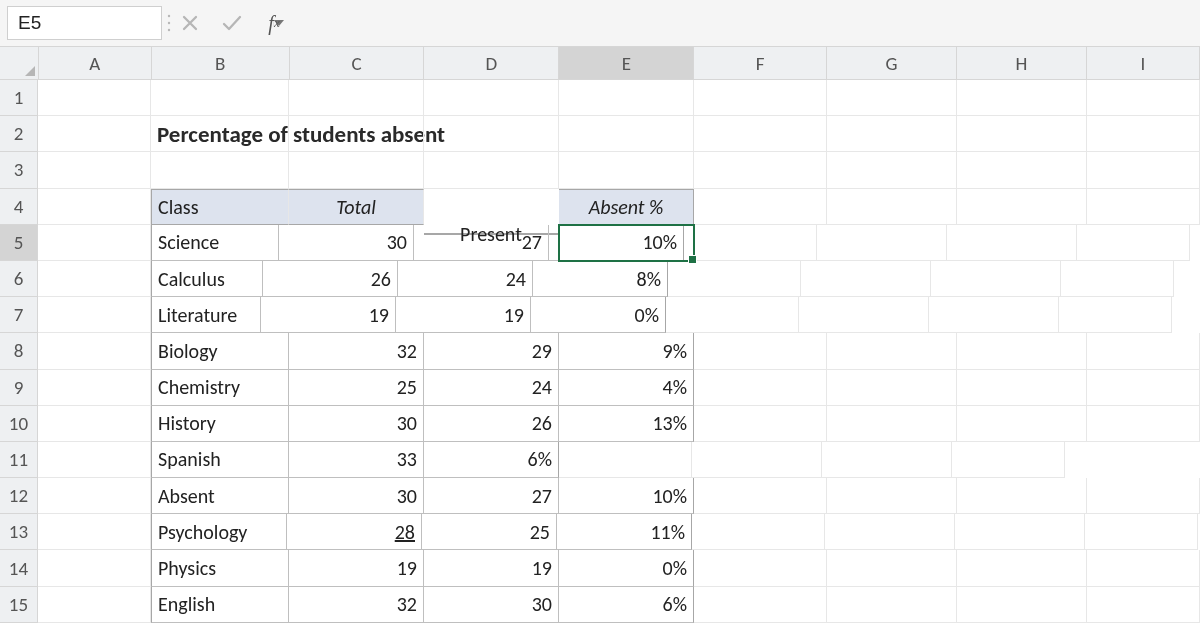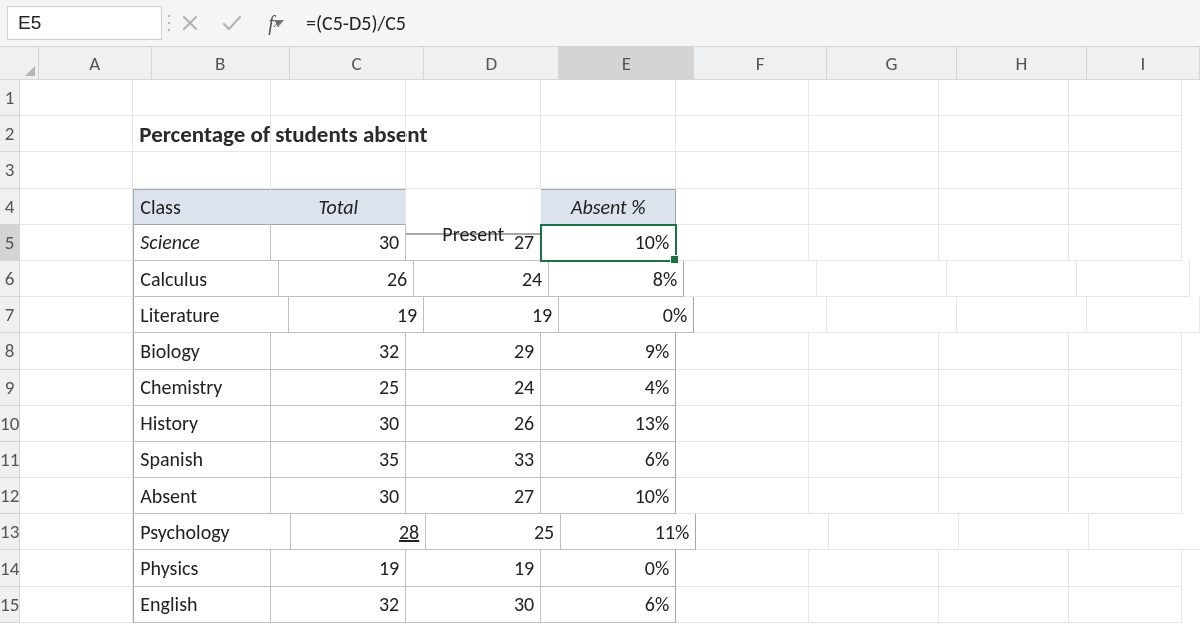--- a/index.html
+++ b/index.html
@@ -231,21 +231,20 @@
           <path d="M2 2 L14 14 M14 2 L2 14" stroke="#b6b6b6" stroke-width="2.3" stroke-linecap="round"></path>
         </svg>
     </div>
     <div class="fbar-btn">
       <svg width="20" height="16" viewBox="0 0 20 16">
           <path d="M2 9 L7 14 L18 2" stroke="#b6b6b6" stroke-width="2.3" fill="none" stroke-linecap="round" stroke-linejoin="round"></path>
         </svg>
     </div>
     <div class="fbar-btn fx">f<span style="font-size:13px; vertical-align:sub;">x</span></div>
   </div>
-  <div class="formula-input">=(C5-D5)/C5</div>
 </div>
 
 <div class="sheet">
 
   <div class="col-headers">
     <div class="corner"></div>
     <div id="colh" style="display:contents"><div class="col-h col-A">A</div><div class="col-h col-B">B</div><div class="col-h col-C">C</div><div class="col-h col-D">D</div><div class="col-h col-E selected">E</div><div class="col-h col-F">F</div><div class="col-h col-G">G</div><div class="col-h col-H">H</div><div class="col-h col-I">I</div></div>
   </div>
 
   <div class="body">
@@ -306,43 +305,43 @@
           <div class="cell col-C tbl-h center" style="width: 135px; font-style: italic;">Total</div>
           <div class="cell col-D tbl-h center" style="width: 135px; margin-top: 44px;">Present</div>
           <div class="cell col-E tbl-h last center" style="width: 135px; font-style: italic;">Absent %</div>
           <div class="cell col-F" style="width: 133px;"></div>
           <div class="cell col-G" style="width: 130px;"></div>
           <div class="cell col-H" style="width: 130px;"></div>
           <div class="cell col-I" style="width: 113px;"></div>
         </div>
         <div class="row">
           <div class="cell col-A" style="width: 113px;"></div>
-          <div class="cell col-B tbl-c first" style="width: 138px; font-style: italic;">Science</div>
+          <div class="cell col-B tbl-c first" style="width: 128px;">Science</div>
           <div class="cell col-C tbl-c right" style="width: 135px;">30</div>
           <div class="cell col-D tbl-c right" style="width: 135px;">27</div>
           <div class="cell col-E tbl-c lastcol right" style="width: 135px;">10%</div>
           <div class="cell col-F" style="width: 133px;"></div>
           <div class="cell col-G" style="width: 130px;"></div>
           <div class="cell col-H" style="width: 130px;"></div>
           <div class="cell col-I" style="width: 113px;"></div>
         </div>
         <div class="row">
           <div class="cell col-A" style="width: 113px;"></div>
-          <div class="cell col-B tbl-c first" style="width: 146px;">Calculus</div>
+          <div class="cell col-B tbl-c first" style="width: 112px;">Calculus</div>
           <div class="cell col-C tbl-c right" style="width: 135px;">26</div>
           <div class="cell col-D tbl-c right" style="width: 135px;">24</div>
           <div class="cell col-E tbl-c lastcol right" style="width: 135px;">8%</div>
           <div class="cell col-F" style="width: 133px;"></div>
           <div class="cell col-G" style="width: 130px;"></div>
           <div class="cell col-H" style="width: 130px;"></div>
           <div class="cell col-I" style="width: 113px;"></div>
         </div>
         <div class="row">
           <div class="cell col-A" style="width: 113px;"></div>
-          <div class="cell col-B tbl-c first" style="width: 156px;">Literature</div>
+          <div class="cell col-B tbl-c first" style="width: 110px;">Literature</div>
           <div class="cell col-C tbl-c right" style="width: 135px;">19</div>
           <div class="cell col-D tbl-c right" style="width: 135px;">19</div>
           <div class="cell col-E tbl-c lastcol right" style="width: 135px;">0%</div>
           <div class="cell col-F" style="width: 133px;"></div>
           <div class="cell col-G" style="width: 130px;"></div>
           <div class="cell col-H" style="width: 130px;"></div>
           <div class="cell col-I" style="width: 113px;"></div>
         </div>
         <div class="row">
           <div class="cell col-A" style="width: 113px;"></div>
@@ -373,42 +372,41 @@
           <div class="cell col-D tbl-c right" style="width: 135px;">26</div>
           <div class="cell col-E tbl-c lastcol right" style="width: 135px;">13%</div>
           <div class="cell col-F" style="width: 133px;"></div>
           <div class="cell col-G" style="width: 130px;"></div>
           <div class="cell col-H" style="width: 130px;"></div>
           <div class="cell col-I" style="width: 113px;"></div>
         </div>
         <div class="row">
           <div class="cell col-A" style="width: 113px;"></div>
           <div class="cell col-B tbl-c first" style="width: 138px;">Spanish</div>
-          <div class="cell col-C tbl-c right" style="width: 135px;">35</div>
           <div class="cell col-D tbl-c right" style="width: 135px;">33</div>
           <div class="cell col-E tbl-c lastcol right" style="width: 135px;">6%</div>
           <div class="cell col-F" style="width: 133px;"></div>
           <div class="cell col-G" style="width: 130px;"></div>
           <div class="cell col-H" style="width: 130px;"></div>
           <div class="cell col-I" style="width: 113px;"></div>
         </div>
         <div class="row">
           <div class="cell col-A" style="width: 113px;"></div>
           <div class="cell col-B tbl-c first" style="width: 138px;">Absent</div>
           <div class="cell col-C tbl-c right" style="width: 135px;">30</div>
           <div class="cell col-D tbl-c right" style="width: 135px;">27</div>
           <div class="cell col-E tbl-c lastcol right" style="width: 135px;">10%</div>
           <div class="cell col-F" style="width: 133px;"></div>
           <div class="cell col-G" style="width: 130px;"></div>
           <div class="cell col-H" style="width: 130px;"></div>
           <div class="cell col-I" style="width: 113px;"></div>
         </div>
         <div class="row">
           <div class="cell col-A" style="width: 113px;"></div>
-          <div class="cell col-B tbl-c first" style="width: 158px;">Psychology</div>
+          <div class="cell col-B tbl-c first" style="width: 136px;">Psychology</div>
           <div class="cell col-C tbl-c right" style="width: 135px; text-decoration: underline;">28</div>
           <div class="cell col-D tbl-c right" style="width: 135px;">25</div>
           <div class="cell col-E tbl-c lastcol right" style="width: 135px;">11%</div>
           <div class="cell col-F" style="width: 133px;"></div>
           <div class="cell col-G" style="width: 130px;"></div>
           <div class="cell col-H" style="width: 130px;"></div>
           <div class="cell col-I" style="width: 113px;"></div>
         </div>
         <div class="row">
           <div class="cell col-A" style="width: 113px;"></div>

